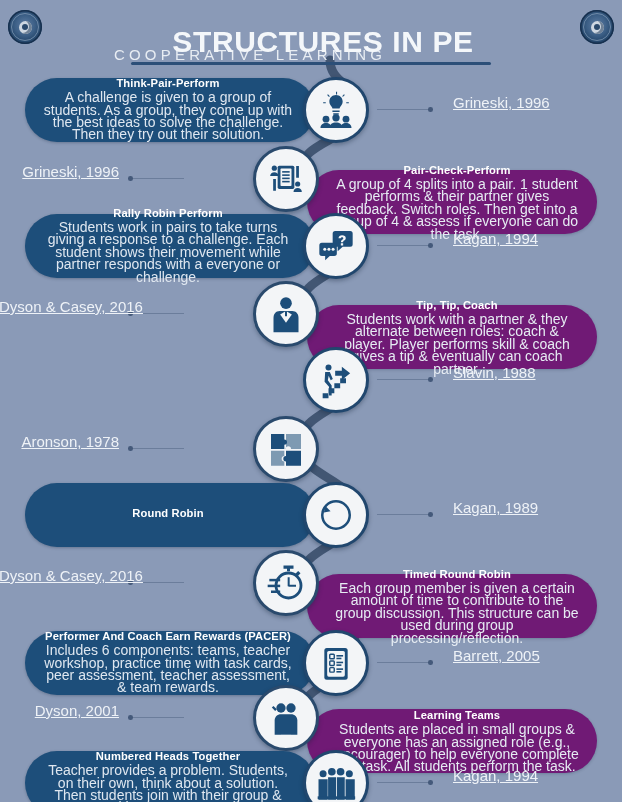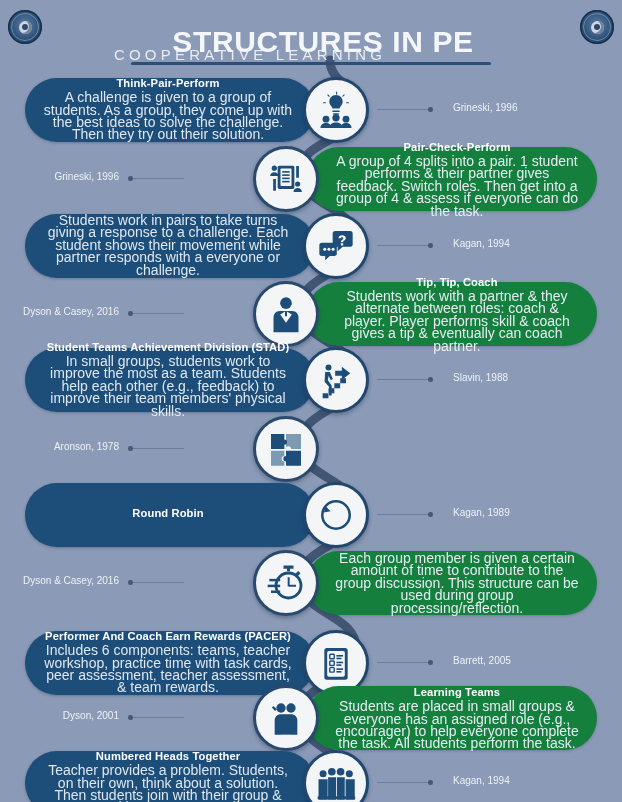--- a/index.html
+++ b/index.html
@@ -33,22 +33,22 @@
 
   
   .row{position:absolute;height:64px;}
   .row.left{left:25px;width:350px;}
   .row.right{left:247px;width:350px;}
 
   .pill{position:absolute;top:0;height:64px;border-radius:32px;box-sizing:border-box;
         display:flex;align-items:center;}
   .row.left  .pill{left:0;width:290px;background:#1d4e7a;padding:0 22px 2px 18px;
         text-align:center;box-shadow:0 1px 3px rgba(15,32,54,.28);}
-  .row.right .pill{left:60px;width:290px;background:#15803d;padding:0 18px 0 28px;
-        text-align:center;box-shadow:0 1px 3px rgba(15,32,54,.22);}
+  .row.right .pill{left:60px;width:290px;background:#701a75;padding:0 18px 0 28px;
+        text-align:center;box-shadow:0 1px 3px rgba(15,32,54,.22);margin-top:23px;}
 
   .txt{width:100%;}
   .name{color:#ffffff;font-weight:bold;font-size:11.2px;line-height:13px;margin-bottom:1px;letter-spacing:.1px;}
   .desc{color:#e6ecf3;font-size:14px;line-height:12.4px;}
   .row.left .desc{color:#dfe7f0;}
 
   
   .medal{position:absolute;top:-1px;width:66px;height:66px;border-radius:50%;
     background:#f3f5f7;border:3px solid #21476e;box-sizing:border-box;
     display:flex;align-items:center;justify-content:center;
@@ -57,21 +57,21 @@
   .row.right .medal{left:6px;border-color:#2a4a6d;}
   .medal svg{width:40px;height:40px;display:block;}
 
   
   .conn{position:absolute;top:31px;height:1.2px;background:#6b7d9b;}
   .conn .dot{position:absolute;top:-2px;width:4.6px;height:4.6px;border-radius:50%;background:#44597a;}
   .row.left  .conn{left:352px;width:55px;}
   .row.left  .conn .dot{right:-1px;}
   .row.right .conn{left:-118px;width:55px;}
   .row.right .conn .dot{left:-1px;}
-  .cite{position:absolute;top:24px;font-size:10px;color:#eef2f7;white-space:nowrap;}
+  .cite{position:absolute;top:16px;font-size:15px;color:#eef2f7;white-space:nowrap;text-decoration:underline;}
   .row.left  .cite{left:428px;}
   .row.right .cite{left:-248px;width:120px;text-align:right;}
 </style>
 </head>
 <body>
 
 <div id="poster">
 
   <svg class="ribbon" viewBox="0 0 622 802">
     <path d="M330 60
@@ -150,20 +150,21 @@
           </svg>
         </div>
         <div class="conn">
           <span class="dot"></span>
         </div>
         <div class="cite">Grineski, 1996</div>
       </div>
       <div class="row left" style="top: 214px;">
         <div class="pill">
           <div class="txt">
+            <div class="name">Rally Robin Perform</div>
             <div class="desc">Students work in pairs to take turns giving a response to a challenge. Each student shows their movement while partner responds with a everyone or challenge.</div>
           </div>
         </div>
         <div class="medal">
           <svg viewBox="0 0 48 48" fill="#1d4e7a">
             <path d="M23 6h18a3 3 0 0 1 3 3v13a3 3 0 0 1-3 3H32l-6 5.3V25h-3a3 3 0 0 1-3-3V9a3 3 0 0 1 3-3z"></path>
             <path d="M31.3 11.2c-2.5 0-4.1 1.4-4.3 3.6h2.7c.1-.9.7-1.4 1.6-1.4.9 0 1.5.5 1.5 1.3 0 .7-.4 1.1-1.3 1.7-1.1.7-1.6 1.4-1.5 2.7v.4h2.6v-.3c0-.8.3-1.2 1.3-1.8 1.2-.8 1.8-1.7 1.8-3 0-2-1.7-3.2-4.4-3.2zm-1.5 9.6h2.8v2.6h-2.8z" fill="#f3f5f7"></path>
             <path d="M7 20h15a3 3 0 0 1 3 3v10a3 3 0 0 1-3 3h-5.5l-5.5 5v-5H7a3 3 0 0 1-3-3V23a3 3 0 0 1 3-3z"></path>
             <circle cx="10.5" cy="28" r="1.8" fill="#f3f5f7"></circle>
             <circle cx="15.5" cy="28" r="1.8" fill="#f3f5f7"></circle>
@@ -189,26 +190,20 @@
             <path d="M24 20.5l-7 4 7 10 7-10z" fill="#f3f5f7"></path>
             <path d="M22.8 20.5h2.4v6.2h-2.4z"></path>
           </svg>
         </div>
         <div class="conn">
           <span class="dot"></span>
         </div>
         <div class="cite">Dyson &amp; Casey, 2016</div>
       </div>
       <div class="row left" style="top: 348px;">
-        <div class="pill">
-          <div class="txt">
-            <div class="name">Student Teams Achievement Division (STAD)</div>
-            <div class="desc">In small groups, students work to improve the most as a team. Students help each other (e.g., feedback) to improve their team members' physical skills.</div>
-          </div>
-        </div>
         <div class="medal">
           <svg viewBox="0 0 48 48" fill="#1d4e7a">
             <circle cx="15" cy="9" r="3.6"></circle>
             <path d="M11 14.4h5.6l3.6 8.4-2.6 1.4-2.4-5.2-1 5.2 4.6 6.3v12.2h-3.2V32.2l-5.3-6.1z"></path>
             <path d="M6 44.8h7.6v3H6zM3 38h9v3H3z" opacity="0"></path>
             <path d="M29 22h7v6h-7zM22 28h7v6h-7zM15 34h7v6h-7zM8 40h7v6H8z"></path>
             <path d="M31 8l10 8-10 8v-5h-8v-6h8z"></path>
           </svg>
         </div>
         <div class="conn">
@@ -243,20 +238,21 @@
           </svg>
         </div>
         <div class="conn">
           <span class="dot"></span>
         </div>
         <div class="cite">Kagan, 1989</div>
       </div>
       <div class="row right" style="top: 551px;">
         <div class="pill">
           <div class="txt">
+            <div class="name">Timed Round Robin</div>
             <div class="desc">Each group member is given a certain amount of time to contribute to the group discussion. This structure can be used during group processing/reflection.</div>
           </div>
         </div>
         <div class="medal">
           <svg viewBox="0 0 48 48" fill="#1d4e7a">
             <circle cx="27" cy="27" r="15" fill="none" stroke="#1d4e7a" stroke-width="3.4"></circle>
             <path d="M21 3h12v4H21zM25.2 6h3.6v4h-3.6z"></path>
             <path d="M38.6 9.6l2.8 2.8-3.4 3.4-2.8-2.8z"></path>
             <path d="M26 17h2.4v11H26zM27 26h9v2.6h-9z"></path>
             <rect x="4" y="19" width="13" height="3"></rect>

